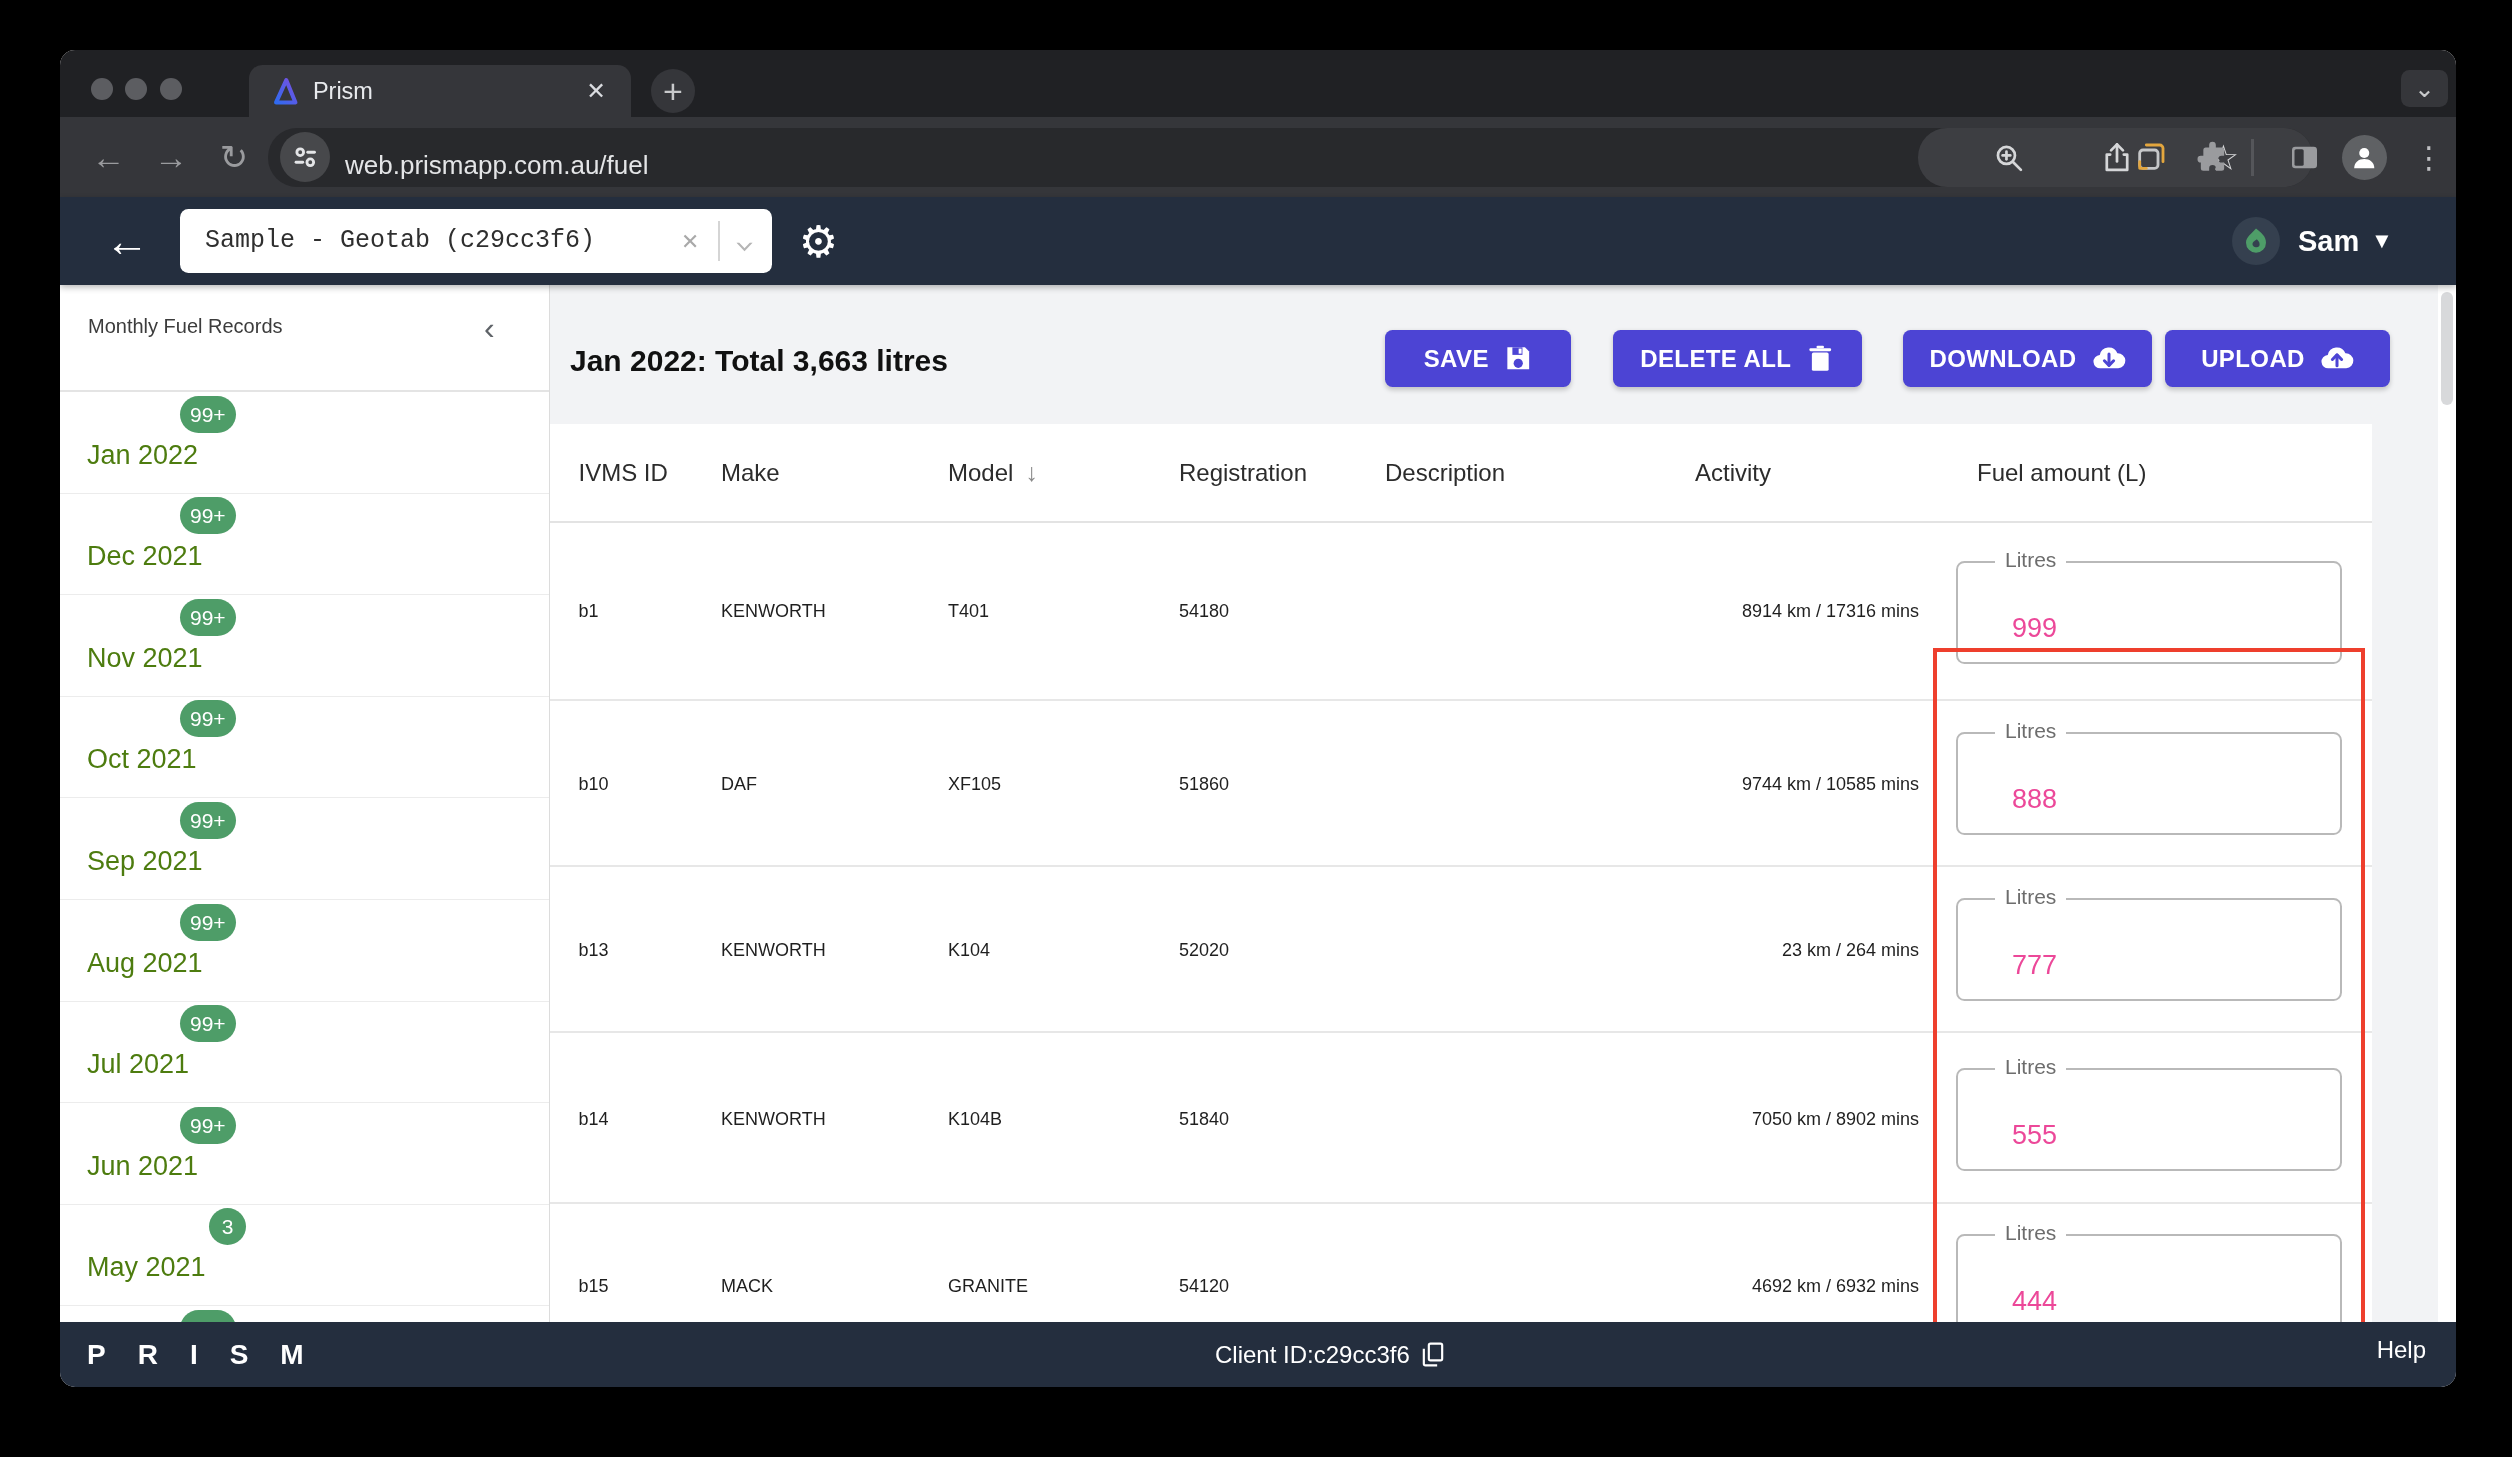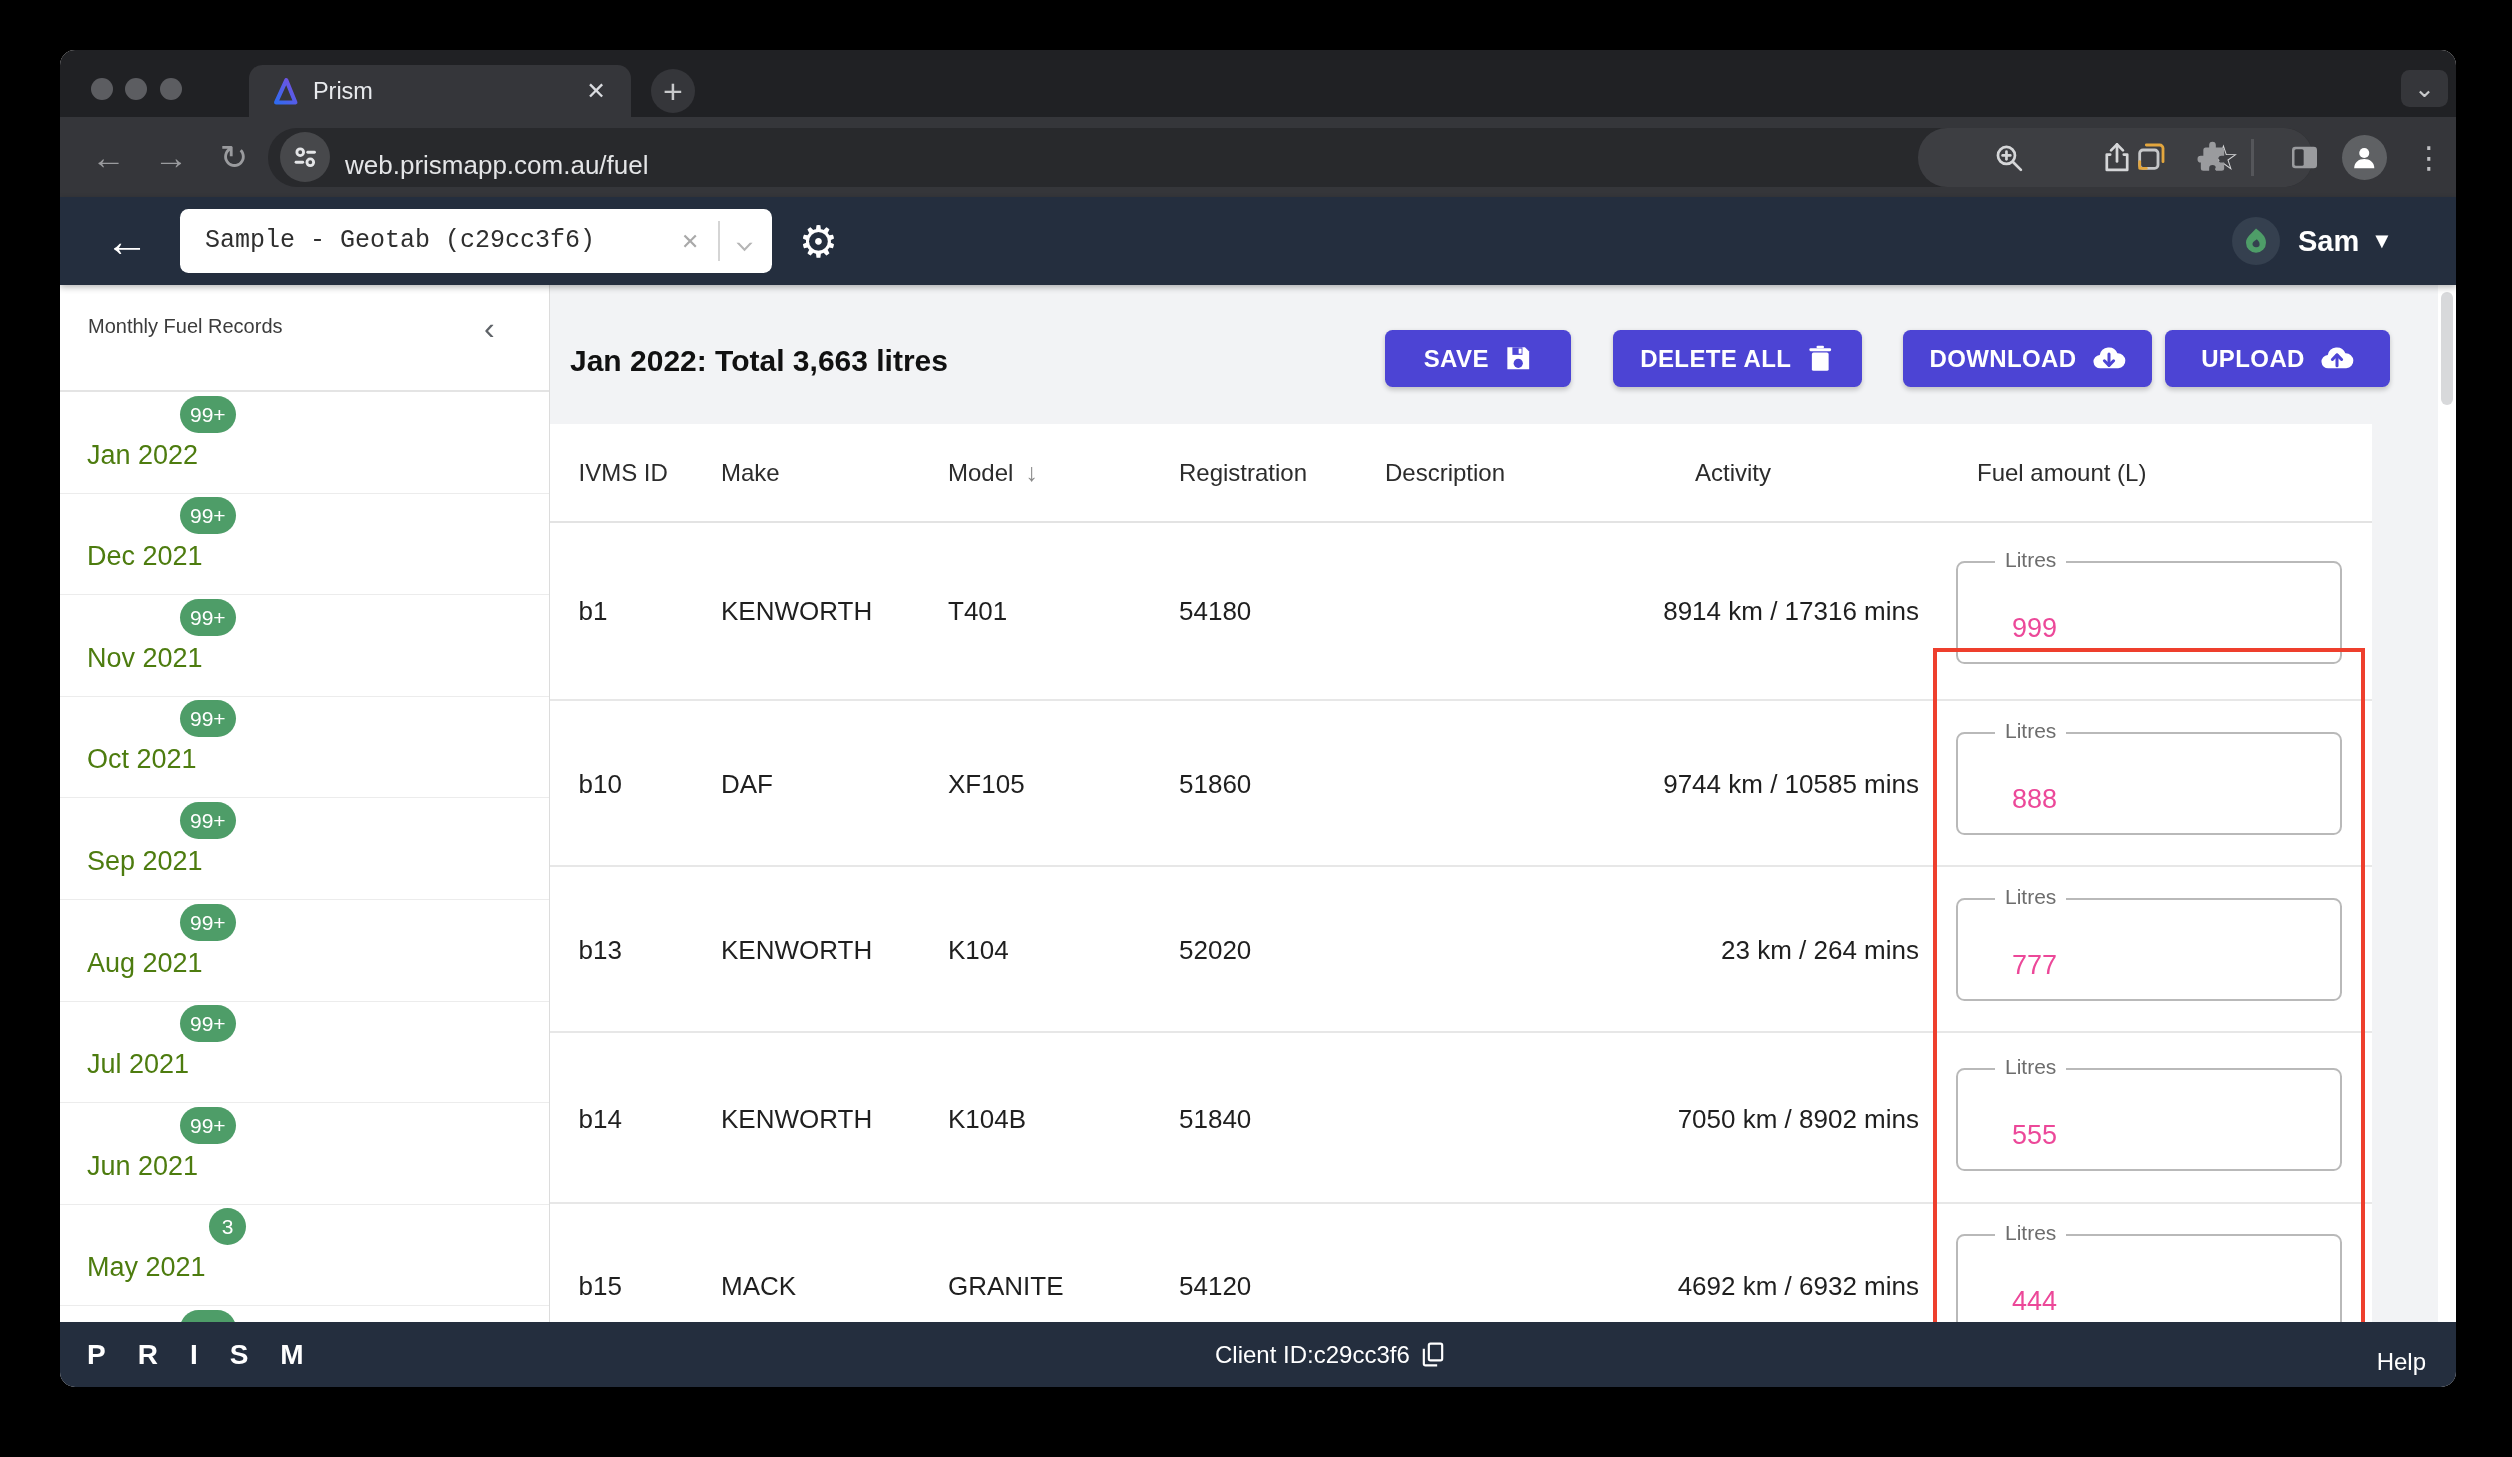--- a/index.html
+++ b/index.html
@@ -73,42 +73,42 @@
   .main{left:490px;top:0;width:1888px;height:1037px;}
   .page-title{left:20px;top:59px;font-size:30px;font-weight:bold;color:#111;}
   .btn{top:45px;height:57px;background:#4c44d4;border-radius:7.6px;color:#fff;font-size:24px;
     font-weight:bold;letter-spacing:0.4px;display:flex;align-items:center;justify-content:center;gap:15px;
     box-shadow:0 2.5px 5px rgba(0,0,0,.2);}
   .card{left:0;top:139px;width:1822px;height:898px;background:#fff;}
   .th{top:0;height:97px;display:flex;align-items:center;font-size:24px;color:#2c2c2c;}
   .thead-div{left:0;top:97px;width:1822px;height:1.7px;background:#e3e3e3;}
   .row{left:0;width:1822px;}
   .row-div{position:absolute;left:0;bottom:0;width:1822px;height:1.7px;background:#e7e7e7;}
-  .cell{position:absolute;top:0;height:100%;display:flex;align-items:center;font-size:26px;color:#1f1f1f;}
+  .cell{position:absolute;top:0;height:100%;display:flex;align-items:center;font-size:18px;color:#1f1f1f;}
   .cell.right{justify-content:flex-end;}
   .litres{position:absolute;left:1406px;width:386px;height:103px;border:2.5px solid #b9b9b9;border-radius:8.4px;
     background:#fff;}
   .litres-label{position:absolute;left:37px;top:-15px;background:#fff;padding:0 10px;color:#6d6d6d;
     font-size:21px;}
   .litres input{position:absolute;left:52px;top:0;width:302px;height:100%;border:none;outline:none;
     font-size:27px;color:#ec4899;font-family:inherit;background:transparent;margin-top:16px;}
   .sort-arrow{margin-left:11.8px;color:#8a8a8a;font-size:25px;}
 
   .scroll-track{left:2378px;top:0;width:17.6px;height:1037px;background:#fff;}
   .scroll-thumb{left:2.5px;top:6.7px;width:12.6px;height:113px;background:#d8d9db;border-radius:6.7px;}
 
   .red-box{left:1873px;top:363px;width:432px;height:895px;border:4.2px solid #ee3f2d;z-index:20;
     pointer-events:none;background:transparent;}
 
   
   .footer{left:0;top:1272px;width:2396px;height:65px;background:#242e3e;z-index:25;}
   .brand{left:27px;top:0;height:65px;display:flex;align-items:center;color:#fff;font-size:28px;
     font-weight:bold;letter-spacing:32px;}
   .client-id{left:1155px;top:0;height:65px;display:flex;align-items:center;gap:11.8px;color:#fff;font-size:24px;}
-  .help{right:30px;top:16px;height:47px;display:flex;align-items:center;color:#fff;font-size:24px;}
+  .help{right:30px;top:4px;height:47px;display:flex;align-items:center;color:#fff;font-size:24px;}
   svg{display:block;}
 </style>
 </head>
 <body>
 
 <div class="window">
 
   <div class="abs tabstrip">
     <div class="abs traffic" style="left:31px"></div>
     <div class="abs traffic" style="left:65px"></div>

